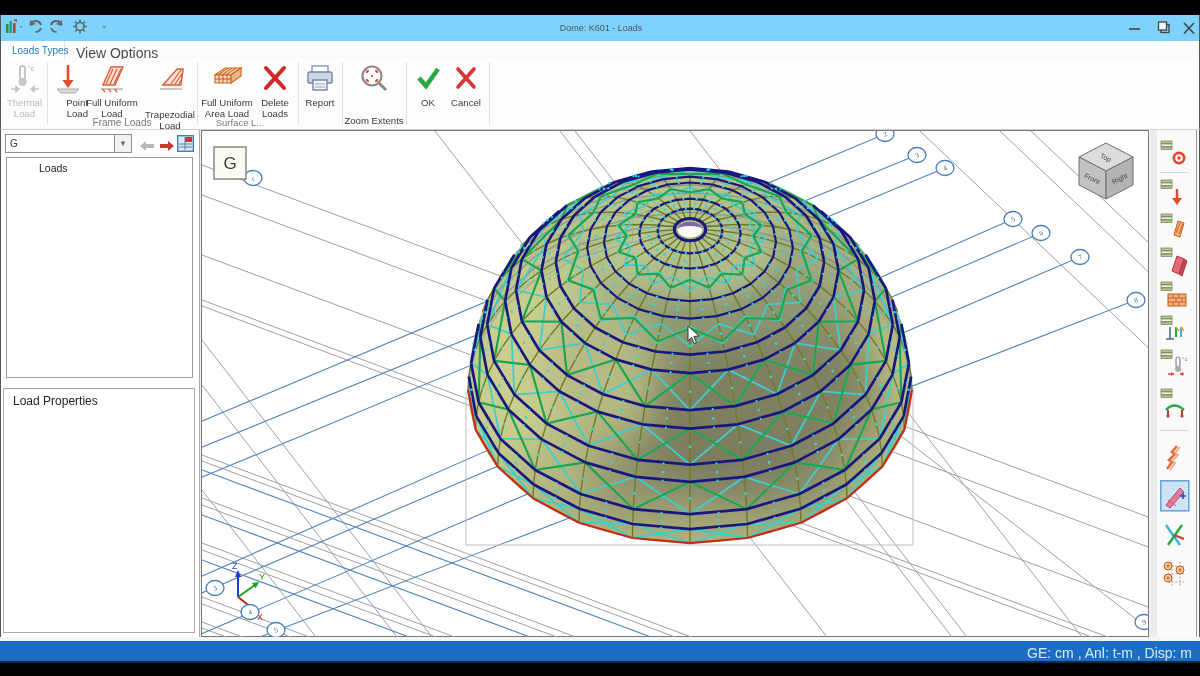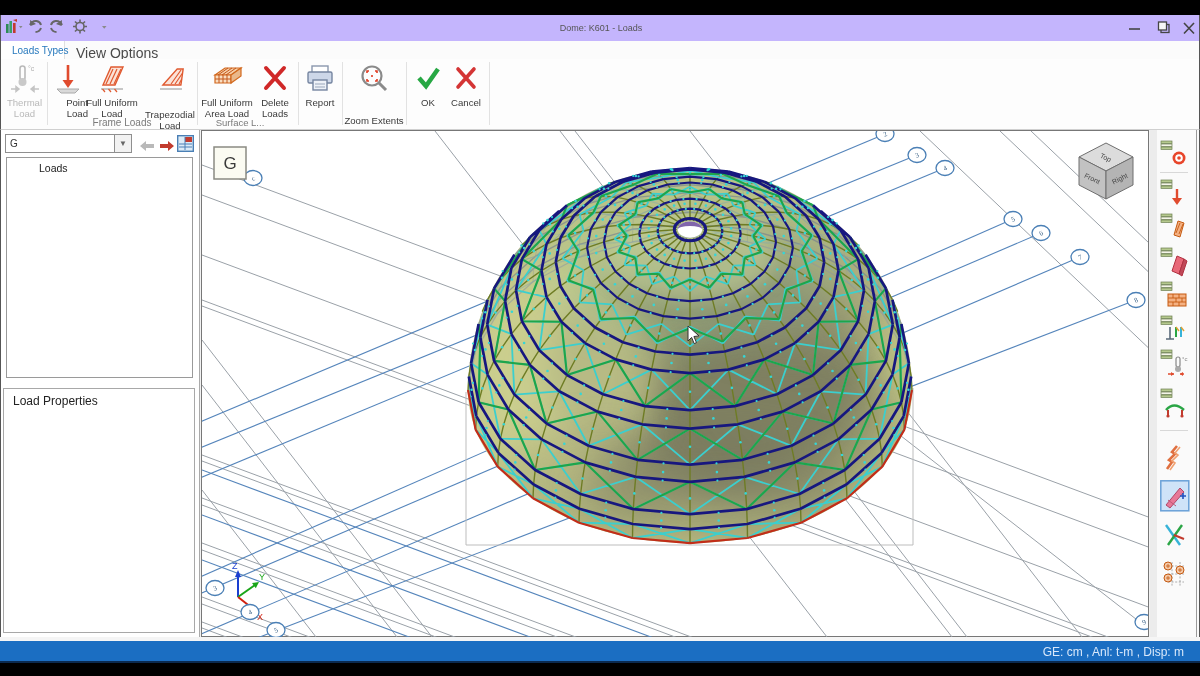--- a/index.html
+++ b/index.html
@@ -2,21 +2,21 @@
 <html><head><meta charset="utf-8">
 <style>
 * { margin:0; padding:0; box-sizing:border-box; }
 body { width:1200px; height:676px; background:#000; font-family:"Liberation Sans",sans-serif; overflow:hidden; position:relative; }
 .abs { position:absolute; }
 </style></head>
 <body>
 <div class="abs" style="left:0;top:0;width:1200px;height:15px;background:#000"></div>
 <div class="abs" style="left:0;top:663px;width:1200px;height:13px;background:#000"></div>
 
-<div class="abs" style="left:0;top:15px;width:1200px;height:26px;background:#c4b5fd;border-left:1px solid #555;border-right:1px solid #555">
+<div class="abs" style="left:0;top:15px;width:1200px;height:26px;background:#7dd3fc;border-left:1px solid #555;border-right:1px solid #555">
   <div class="abs" style="left:2px;top:1px"><svg width="120" height="22" viewBox="0 0 120 22" style="">
 <g>
 <rect x="3" y="8" width="2.6" height="9" fill="#2e8b57"></rect>
 <rect x="6.4" y="5" width="2.6" height="12" fill="#3aa06a"></rect>
 <rect x="10" y="7" width="2.6" height="10" fill="#c23b2e"></rect>
 <path d="M10,4 l4,-1 v3 Z" fill="#c23b2e"></path>
 <path d="M16,10 l3.5,0 -1.75,2.3 Z" fill="#888"></path>
 </g>
 <g stroke="#666" stroke-width="2" fill="none">
 <path d="M27,9 q2,-4.5 6.5,-4 q3.5,0.5 4.5,4 M38,12 q-1.5,4 -5.5,4"></path>
@@ -903,15 +903,15 @@
       <circle cx="8" cy="10" r="4" fill="#f4c9a8" stroke="#c55a11"></circle>
       <circle cx="20" cy="14" r="4" fill="#f4c9a8" stroke="#c55a11"></circle>
       <circle cx="8" cy="22" r="4" fill="#f4c9a8" stroke="#c55a11"></circle>
       <path d="M6,10 h4 M8,8 v4 M18,14 h4 M20,12 v4 M6,22 h4 M8,20 v4" stroke="#c55a11" stroke-width="0.8"></path>
     </svg></div>
 <div class="abs" style="left:1160px;top:172px;width:28px;height:1px;background:#d8d8d8"></div>
 <div class="abs" style="left:1160px;top:430px;width:28px;height:1px;background:#d8d8d8"></div>
 
 <div class="abs" style="left:0;top:637px;width:1200px;height:4px;background:#f5f5f5"></div>
 <div class="abs" style="left:0;top:641px;width:1200px;height:20px;background:#1b6ec2">
-  <div class="abs" style="right:16px;top:4px;font-size:12px;color:#d9e8fa">GE: cm , Anl: t-m , Disp: m</div>
+  <div class="abs" style="right:8px;top:4px;font-size:14px;color:#d9e8fa">GE: cm , Anl: t-m , Disp: m</div>
 </div>
 <div class="abs" style="left:0;top:661px;width:1200px;height:2px;background:#0a2a50"></div>
 
 </body></html>

